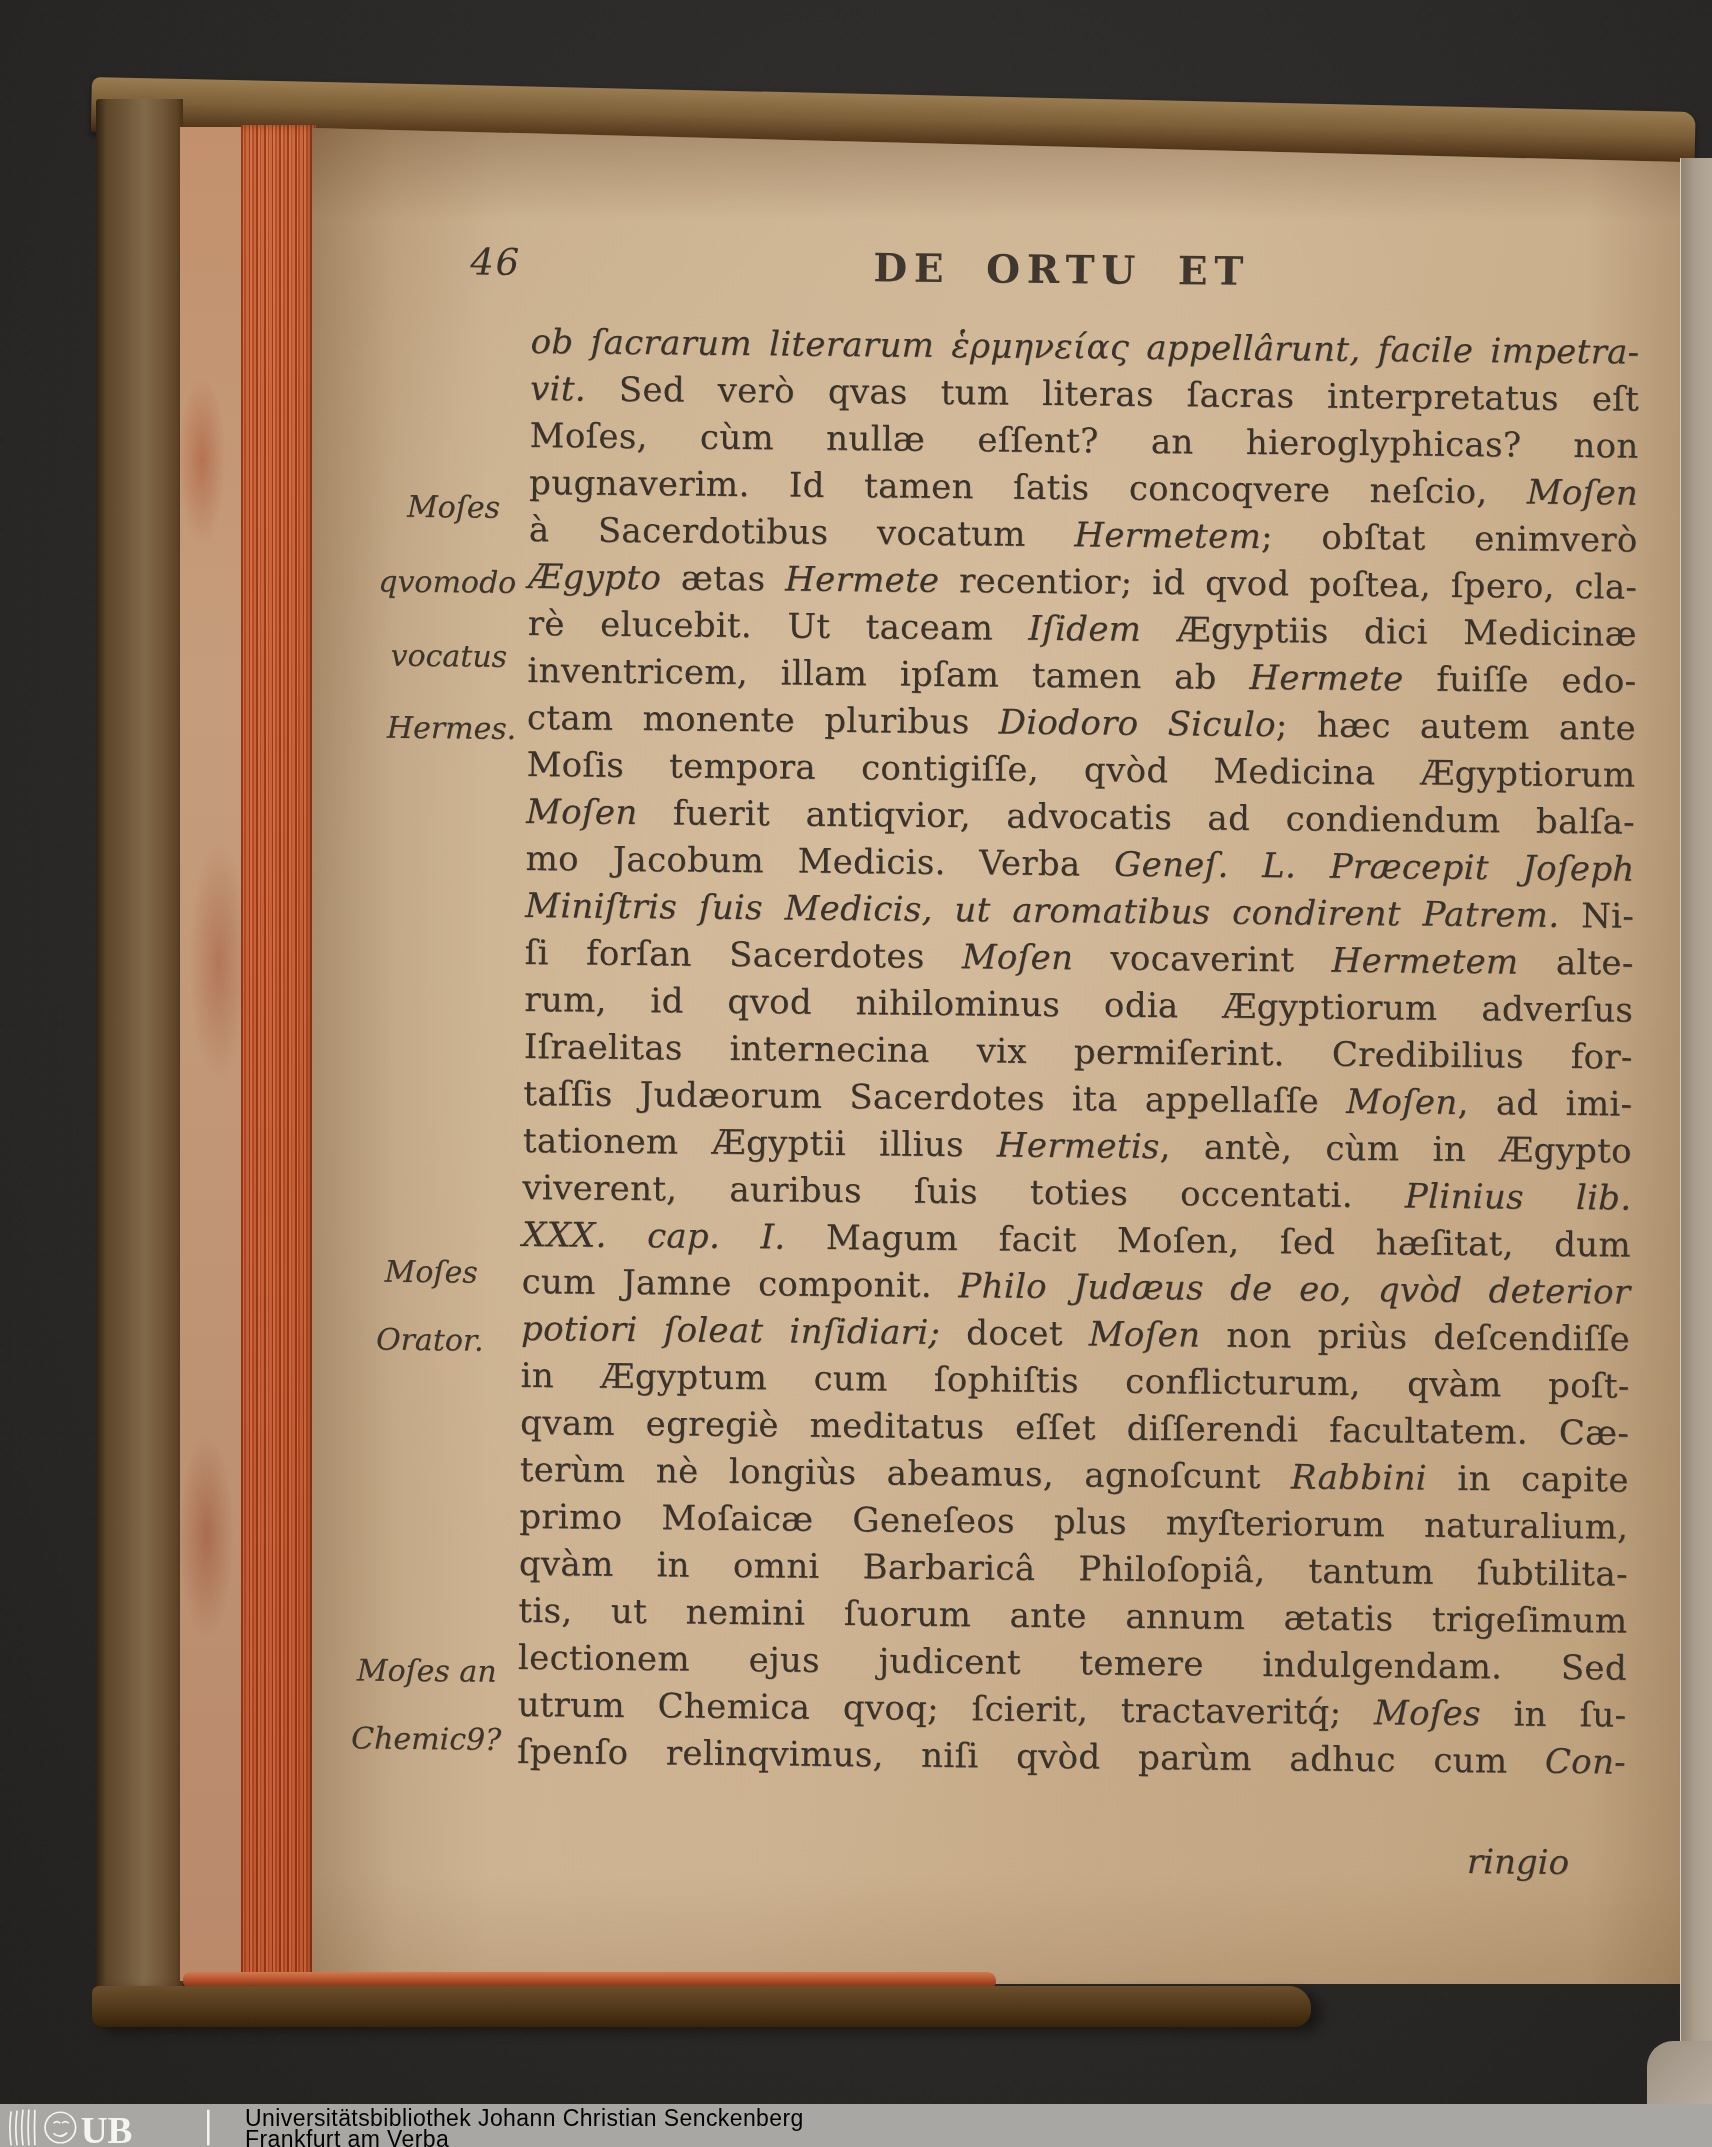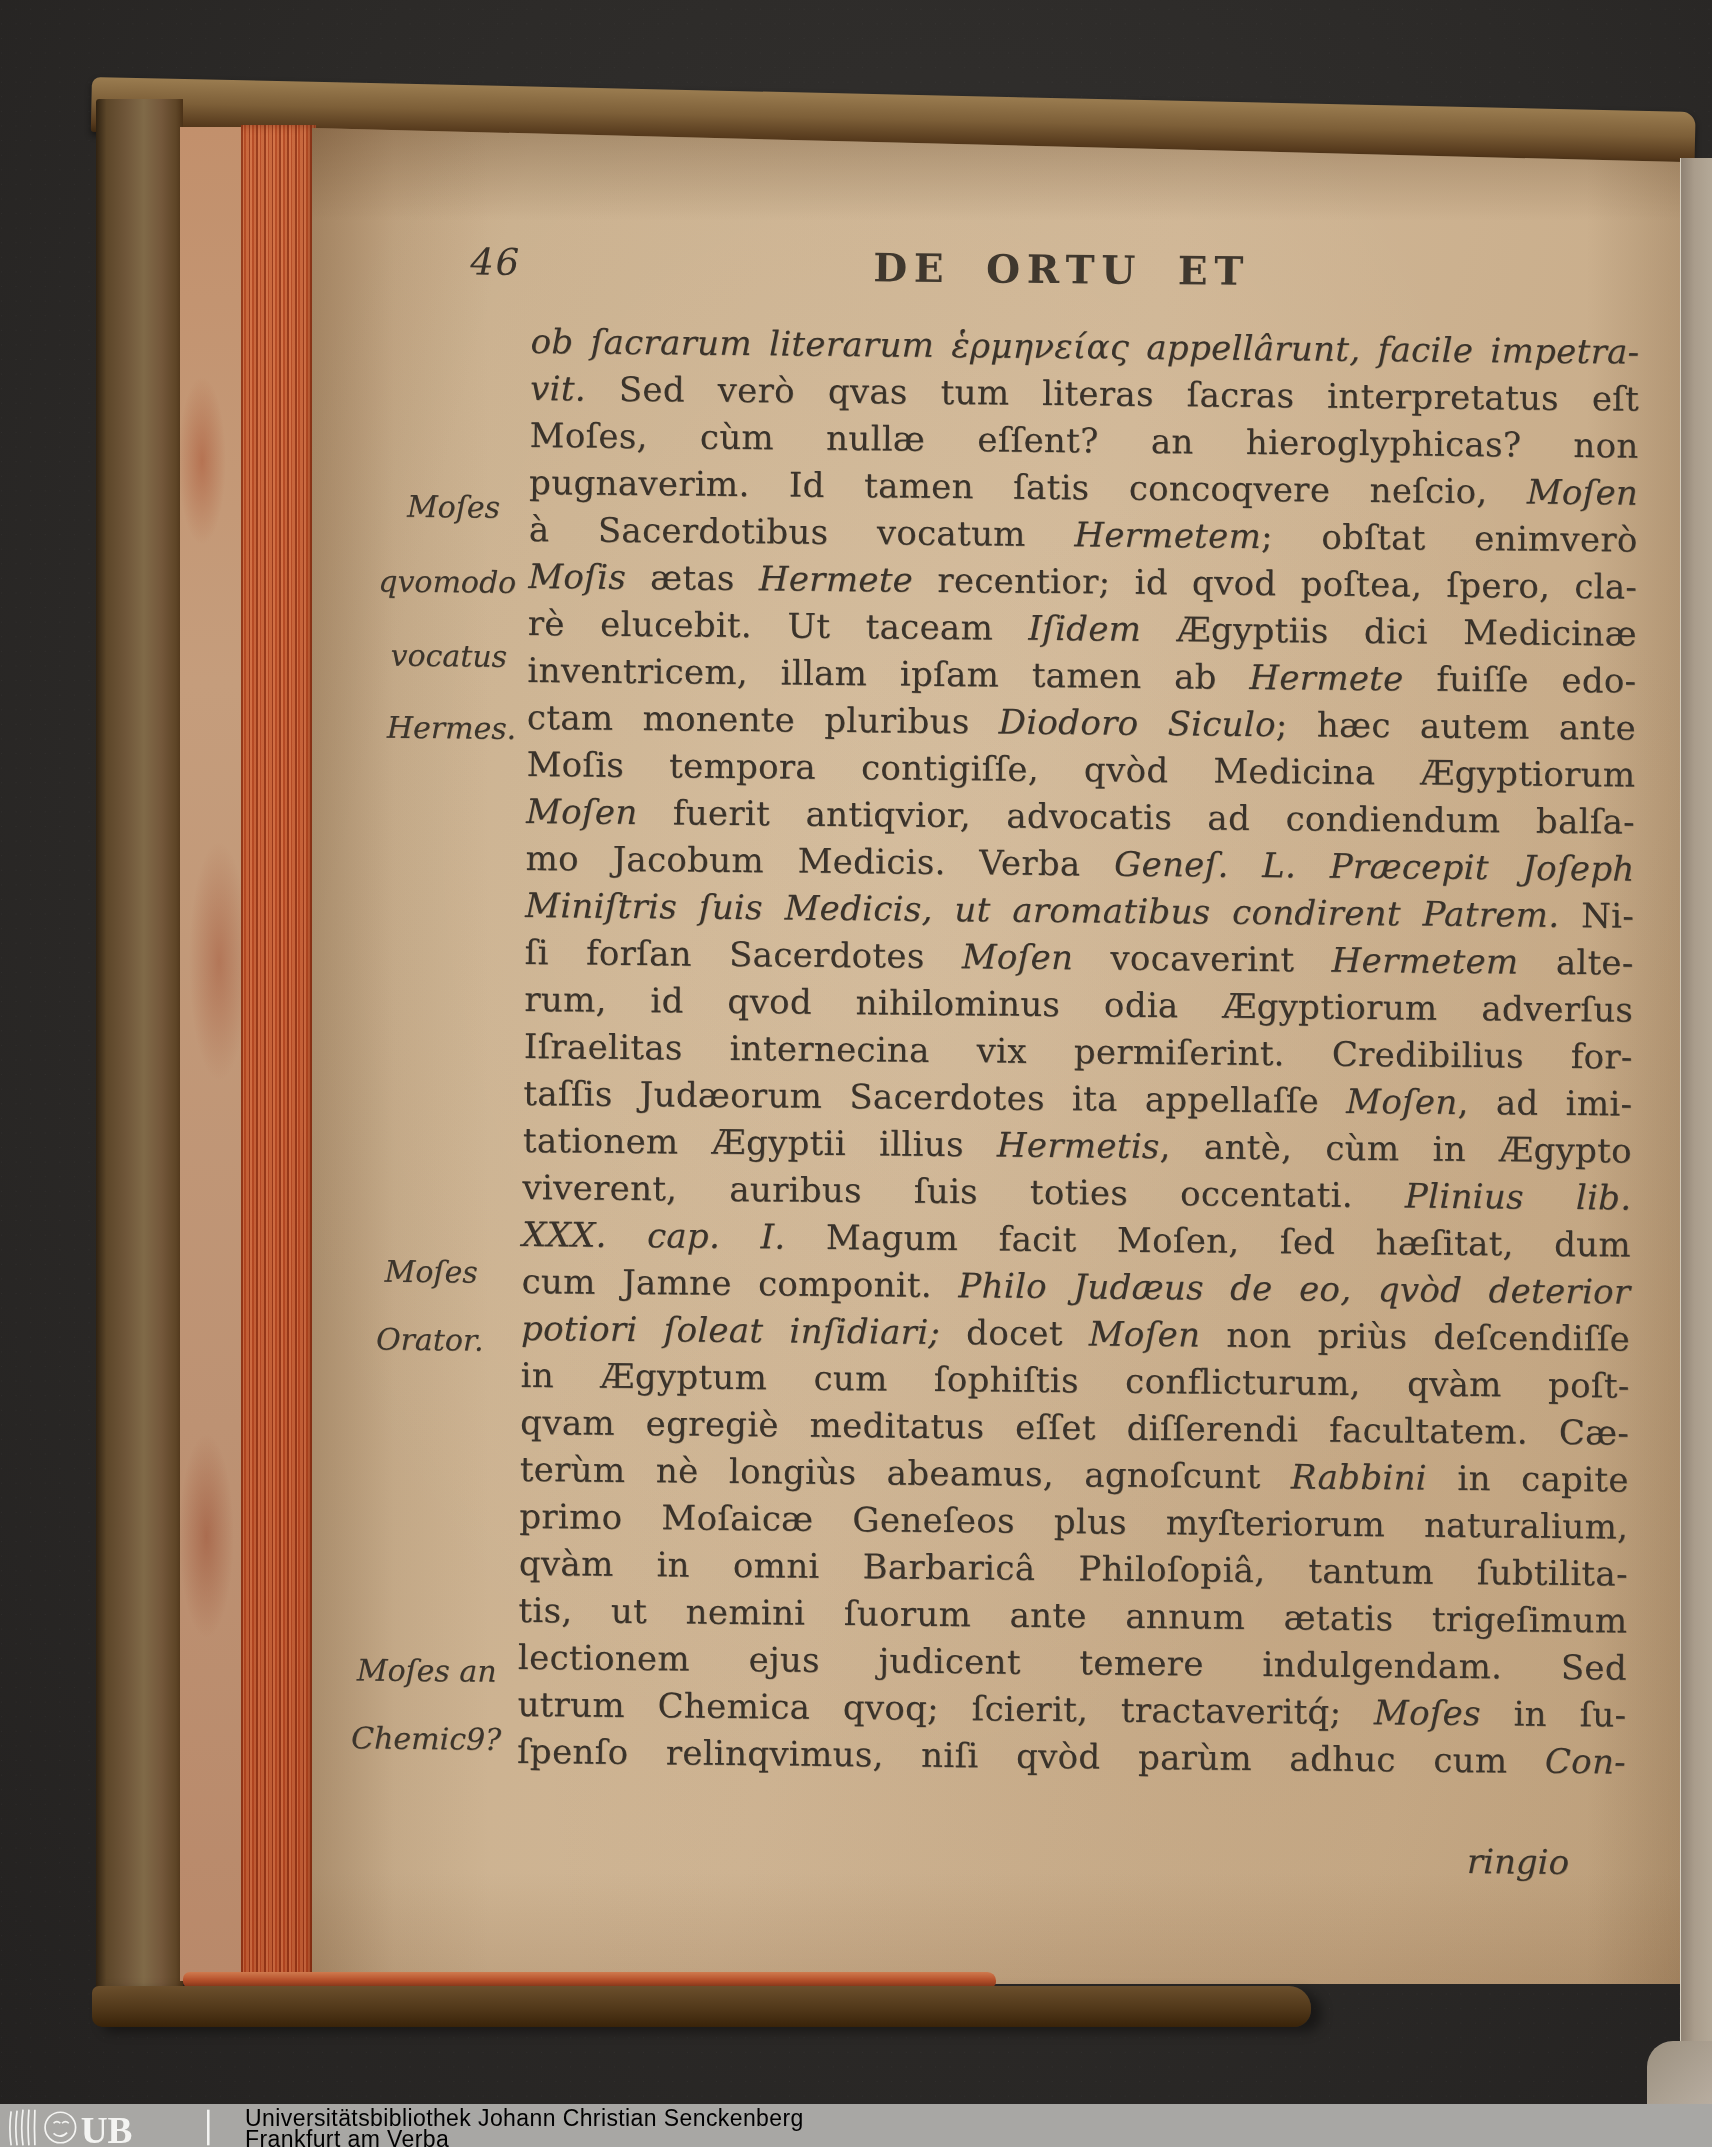--- a/index.html
+++ b/index.html
@@ -128,21 +128,21 @@
     <div class="mn mn6">Orator.</div>
     <div class="mn mn7">Moſes an</div>
     <div class="mn mn8">Chemic9?</div>
 
     <div class="body">
         <div class="line"><span class="seg-i">ob ſacrarum literarum </span><span class="seg-g">ἑρμηνείας</span><span class="seg-i"> appellârunt, facile impetra-</span></div>
         <div class="line"><span class="seg-i">vit.</span><span class="seg-r">  Sed verò qvas tum literas ſacras interpretatus eſt</span></div>
         <div class="line"><span class="seg-r">Moſes, cùm nullæ eſſent? an hieroglyphicas? non</span></div>
         <div class="line"><span class="seg-r">pugnaverim. Id tamen ſatis concoqvere neſcio, </span><span class="seg-i">Moſen</span></div>
         <div class="line"><span class="seg-r">à Sacerdotibus vocatum </span><span class="seg-i">Hermetem</span><span class="seg-r">; obſtat enimverò</span></div>
-        <div class="line"><span class="seg-i">Moſis</span><span class="seg-r"> ætas </span><span class="seg-i">Hermete</span><span class="seg-r"> recentior; id qvod poſtea, ſpero, cla-</span></div>
+        <div class="line"><span class="seg-i">Ægypto</span><span class="seg-r"> ætas </span><span class="seg-i">Hermete</span><span class="seg-r"> recentior; id qvod poſtea, ſpero, cla-</span></div>
         <div class="line"><span class="seg-r">rè elucebit.  Ut taceam </span><span class="seg-i">Iſidem</span><span class="seg-r"> Ægyptiis dici Medicinæ</span></div>
         <div class="line"><span class="seg-r">inventricem, illam ipſam tamen ab </span><span class="seg-i">Hermete</span><span class="seg-r"> fuiſſe edo-</span></div>
         <div class="line"><span class="seg-r">ctam monente pluribus </span><span class="seg-i">Diodoro Siculo</span><span class="seg-r">;  hæc autem ante</span></div>
         <div class="line"><span class="seg-r">Moſis tempora contigiſſe, qvòd Medicina Ægyptiorum</span></div>
         <div class="line"><span class="seg-i">Moſen</span><span class="seg-r"> fuerit antiqvior, advocatis ad condiendum balſa-</span></div>
         <div class="line"><span class="seg-r">mo Jacobum Medicis.   Verba </span><span class="seg-i">Geneſ. L. Præcepit Joſeph</span></div>
         <div class="line"><span class="seg-i">Miniſtris ſuis Medicis, ut aromatibus condirent Patrem.</span><span class="seg-r"> Ni-</span></div>
         <div class="line"><span class="seg-r">ſi forſan Sacerdotes </span><span class="seg-i">Moſen</span><span class="seg-r"> vocaverint </span><span class="seg-i">Hermetem</span><span class="seg-r"> alte-</span></div>
         <div class="line"><span class="seg-r">rum, id qvod nihilominus odia Ægyptiorum adverſus</span></div>
         <div class="line"><span class="seg-r">Iſraelitas internecina vix permiſerint.  Credibilius for-</span></div>

